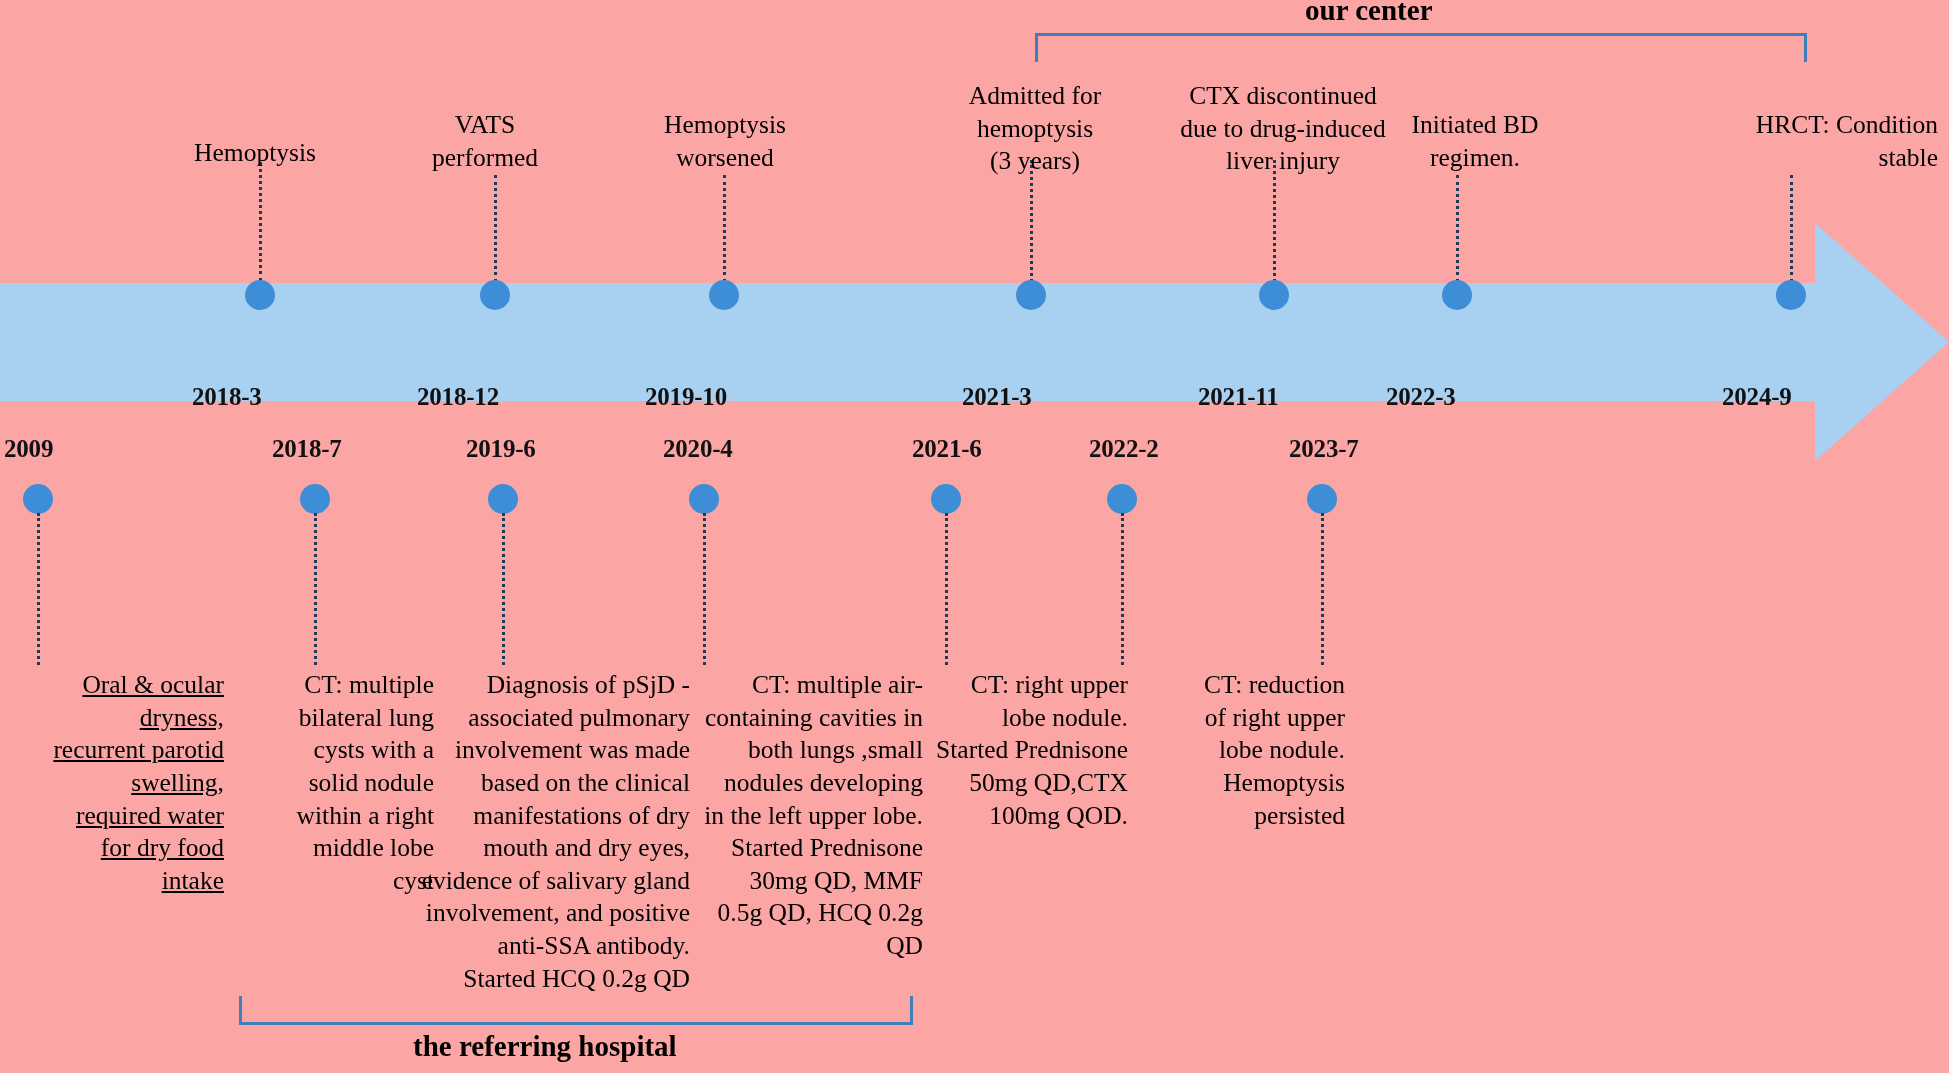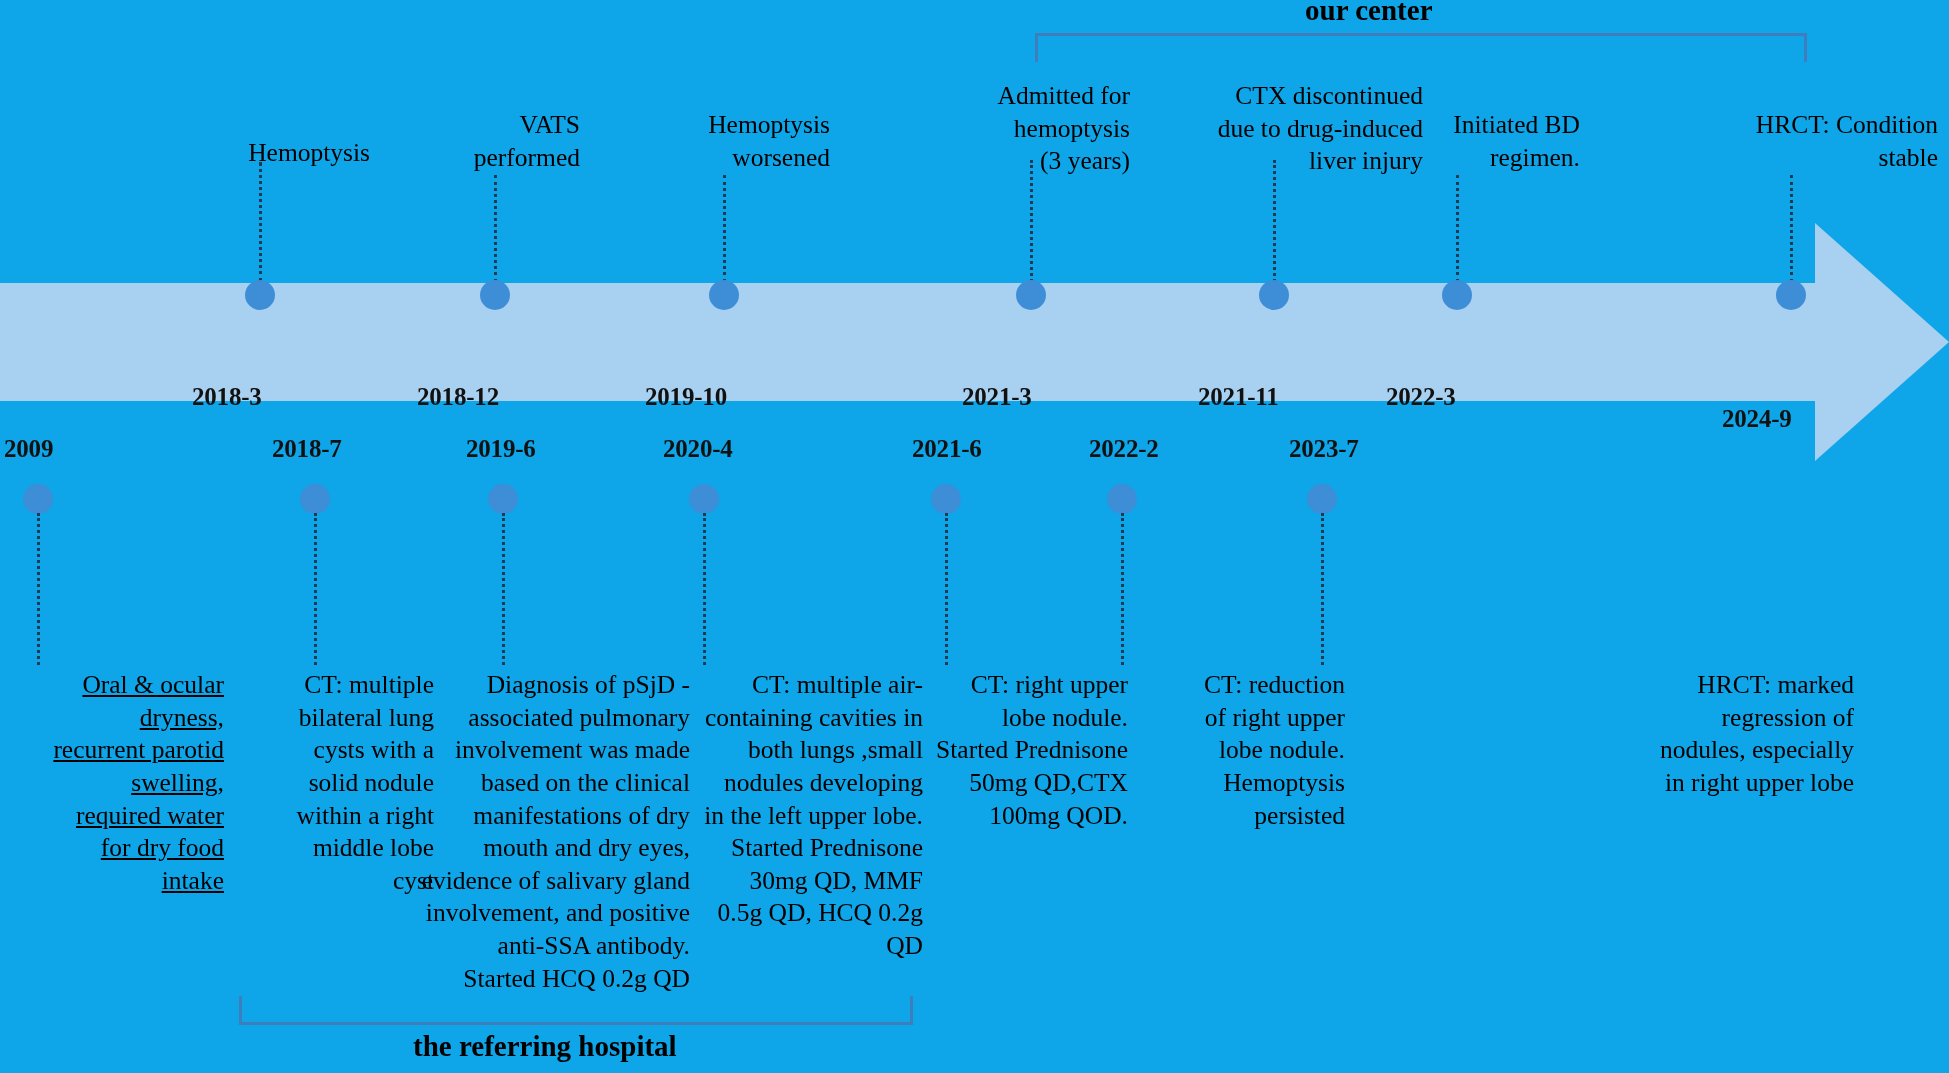--- a/index.html
+++ b/index.html
@@ -9,21 +9,21 @@
   }
   body {
     font-family: "Liberation Serif", "DejaVu Serif", serif;
     color: #000000;
   }
   #canvas {
     position: relative;
     width: 1949px;
     height: 1073px;
     overflow: hidden;
-    background: #0ea5e9;
+    background: #fca5a5;
   }
 
   
   .tl-bar {
     position: absolute;
     left: 0px;
     top: 283px;
     width: 1818px;
     height: 118px;
     background: #a8d0f0;
@@ -65,21 +65,21 @@
   }
 
   
   .cap {
     position: absolute;
     font-size: 25.5px;
     line-height: 1.28;
     color: #000000;
     text-align: right;
   }
-  .cap.center { }
+  .cap.center { text-align: center; }
 
   
   .bracket {
     position: absolute;
     border: 3px solid #3e7ebc;
   }
   .bracket.down {
     border-bottom: none;
   }
   .bracket.up {
@@ -136,21 +136,21 @@
 liver injury</div>
 
   <div class="leader" style="left:1456px; top:175px; height:107px;"></div>
   <div class="dot" style="left:1442px; top:280px;"></div>
   <div class="date" style="left:1386px; top:383px;">2022-3</div>
   <div class="cap center" style="left:1370px; top:109px; width:210px; white-space:pre-line;">Initiated BD
 regimen.</div>
 
   <div class="leader" style="left:1790px; top:175px; height:107px;"></div>
   <div class="dot" style="left:1776px; top:280px;"></div>
-  <div class="date" style="left:1722px; top:405px;">2024-9</div>
+  <div class="date" style="left:1722px; top:383px;">2024-9</div>
   <div class="cap" style="left:1678px; top:109px; width:260px; white-space:pre-line;">HRCT: Condition
 stable</div>
 
   <div class="date" style="left:4px; top:435px;">2009</div>
   <div class="dot" style="left:23px; top:484px;"></div>
   <div class="leader" style="left:37px; top:513px; height:152px;"></div>
   <div class="cap" style="left:4px; top:669px; width:220px; white-space:pre-line;text-decoration:underline;">Oral &amp; ocular
 dryness,
 recurrent parotid
 swelling,
@@ -210,21 +210,17 @@
   <div class="leader" style="left:1121px; top:513px; height:152px;"></div>
   <div class="cap" style="left:1089px; top:669px; width:220px; white-space:pre-line;margin-left:36px;">CT: reduction
 of right upper
 lobe nodule.
 Hemoptysis
 persisted</div>
 
   <div class="date" style="left:1289px; top:435px;">2023-7</div>
   <div class="dot" style="left:1307px; top:484px;"></div>
   <div class="leader" style="left:1321px; top:513px; height:152px;"></div>
-  <div class="cap" style="left:1604px; top:669px; width:250px; white-space:pre-line;">HRCT: marked
-regression of
-nodules, especially
-in right upper lobe</div>
 
   <div class="bracket up" style="left:239px; top:996px; width:668px; height:26px;"></div>
   <div class="bracket-label" style="left:413px; top:1030px;">the referring hospital</div>
 
 </div>
 
 </body></html>

